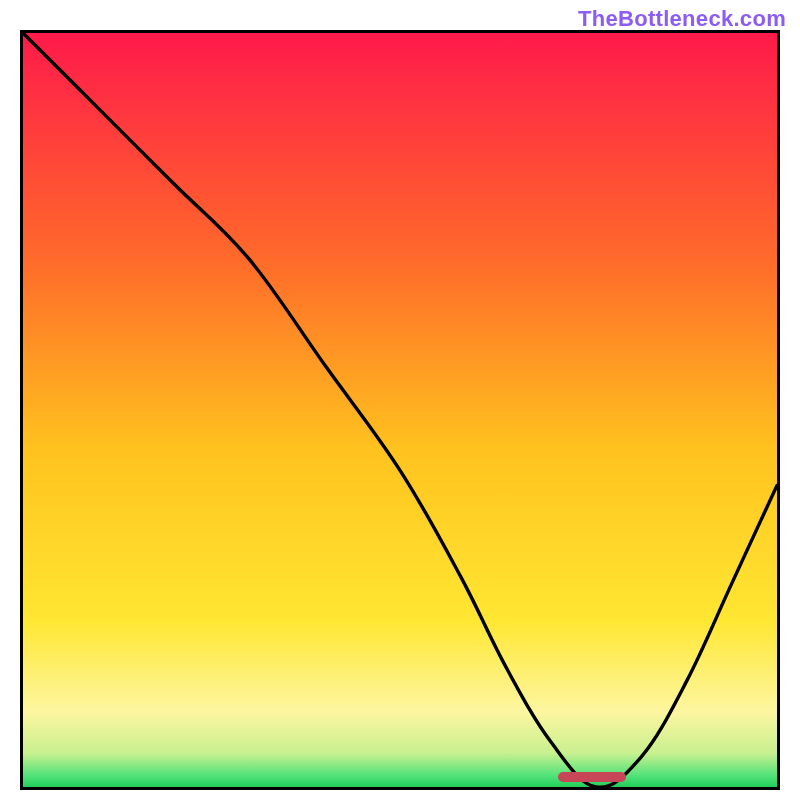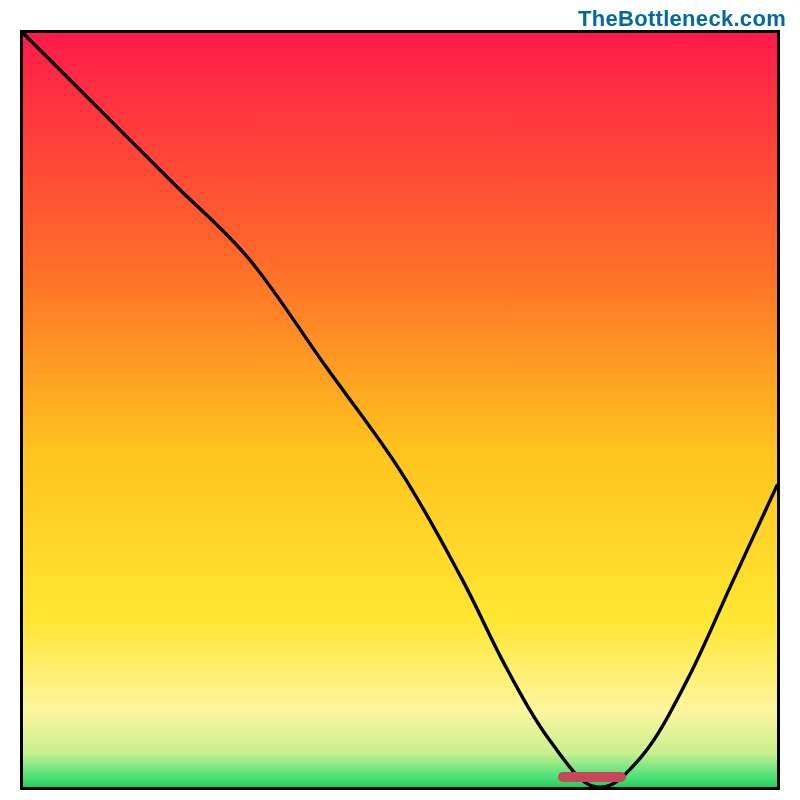--- a/index.html
+++ b/index.html
@@ -10,21 +10,21 @@
     background: #ffffff;
     overflow: hidden;
     font-family: Arial, Helvetica, sans-serif;
   }
   .watermark {
     position: absolute;
     top: 6px;
     right: 14px;
     font-size: 22px;
     font-weight: bold;
-    color: #0369a1;
+    color: #8b5cf6;
     z-index: 10;
     letter-spacing: 0.3px;
   }
   .plot-frame {
     position: absolute;
     left: 20px;
     top: 30px;
     width: 760px;
     height: 760px;
     border: 3px solid #000;

